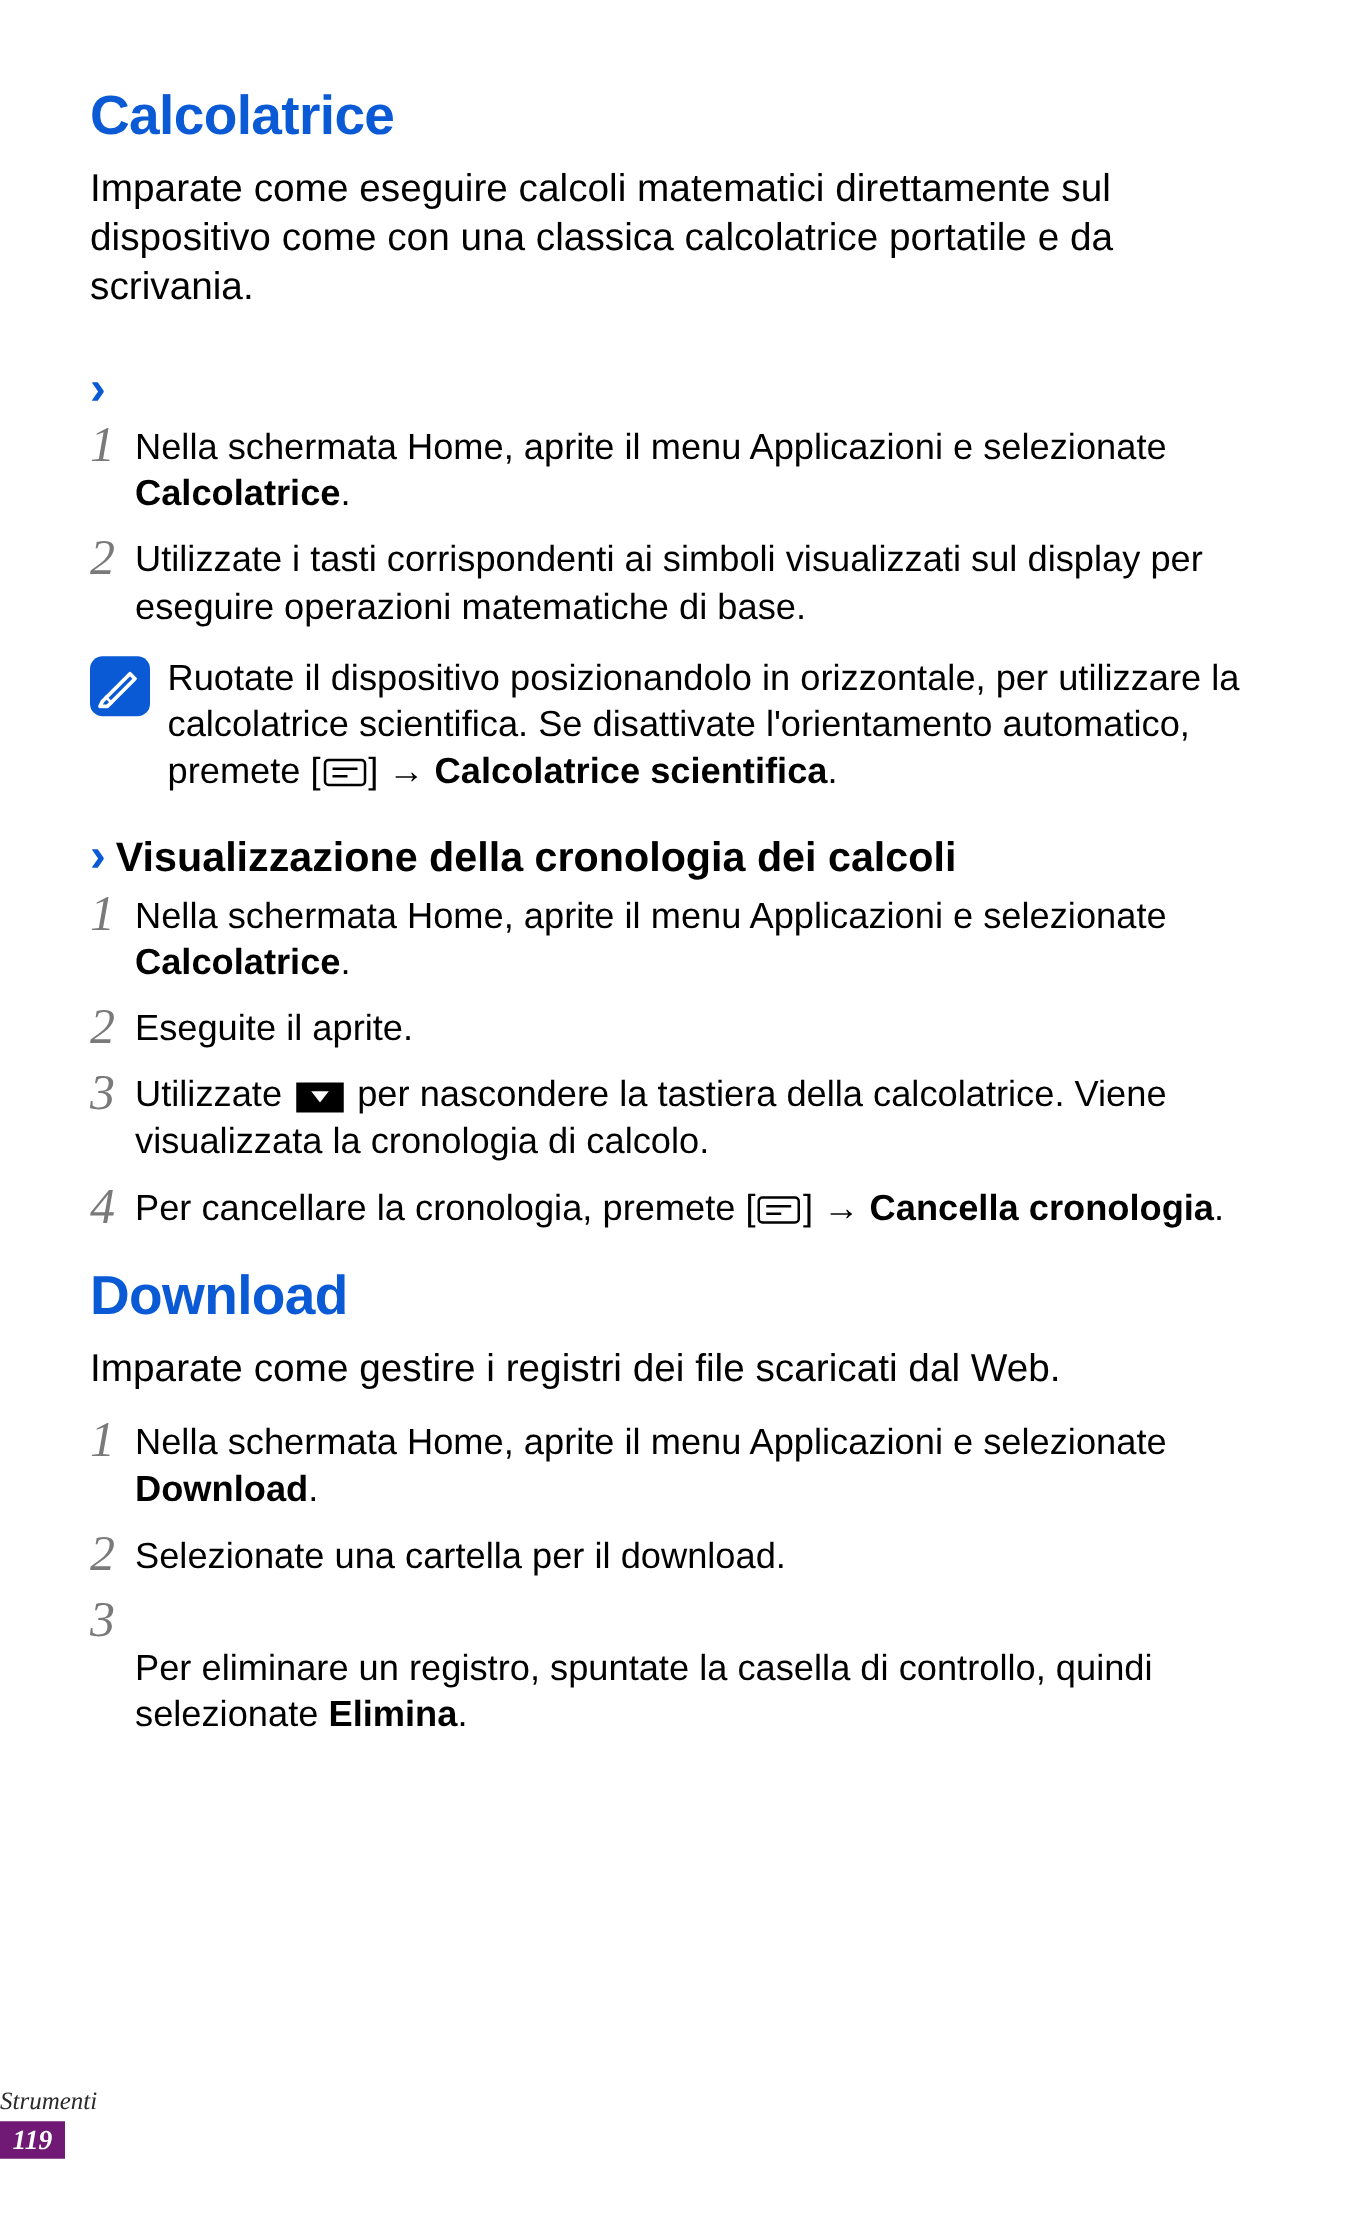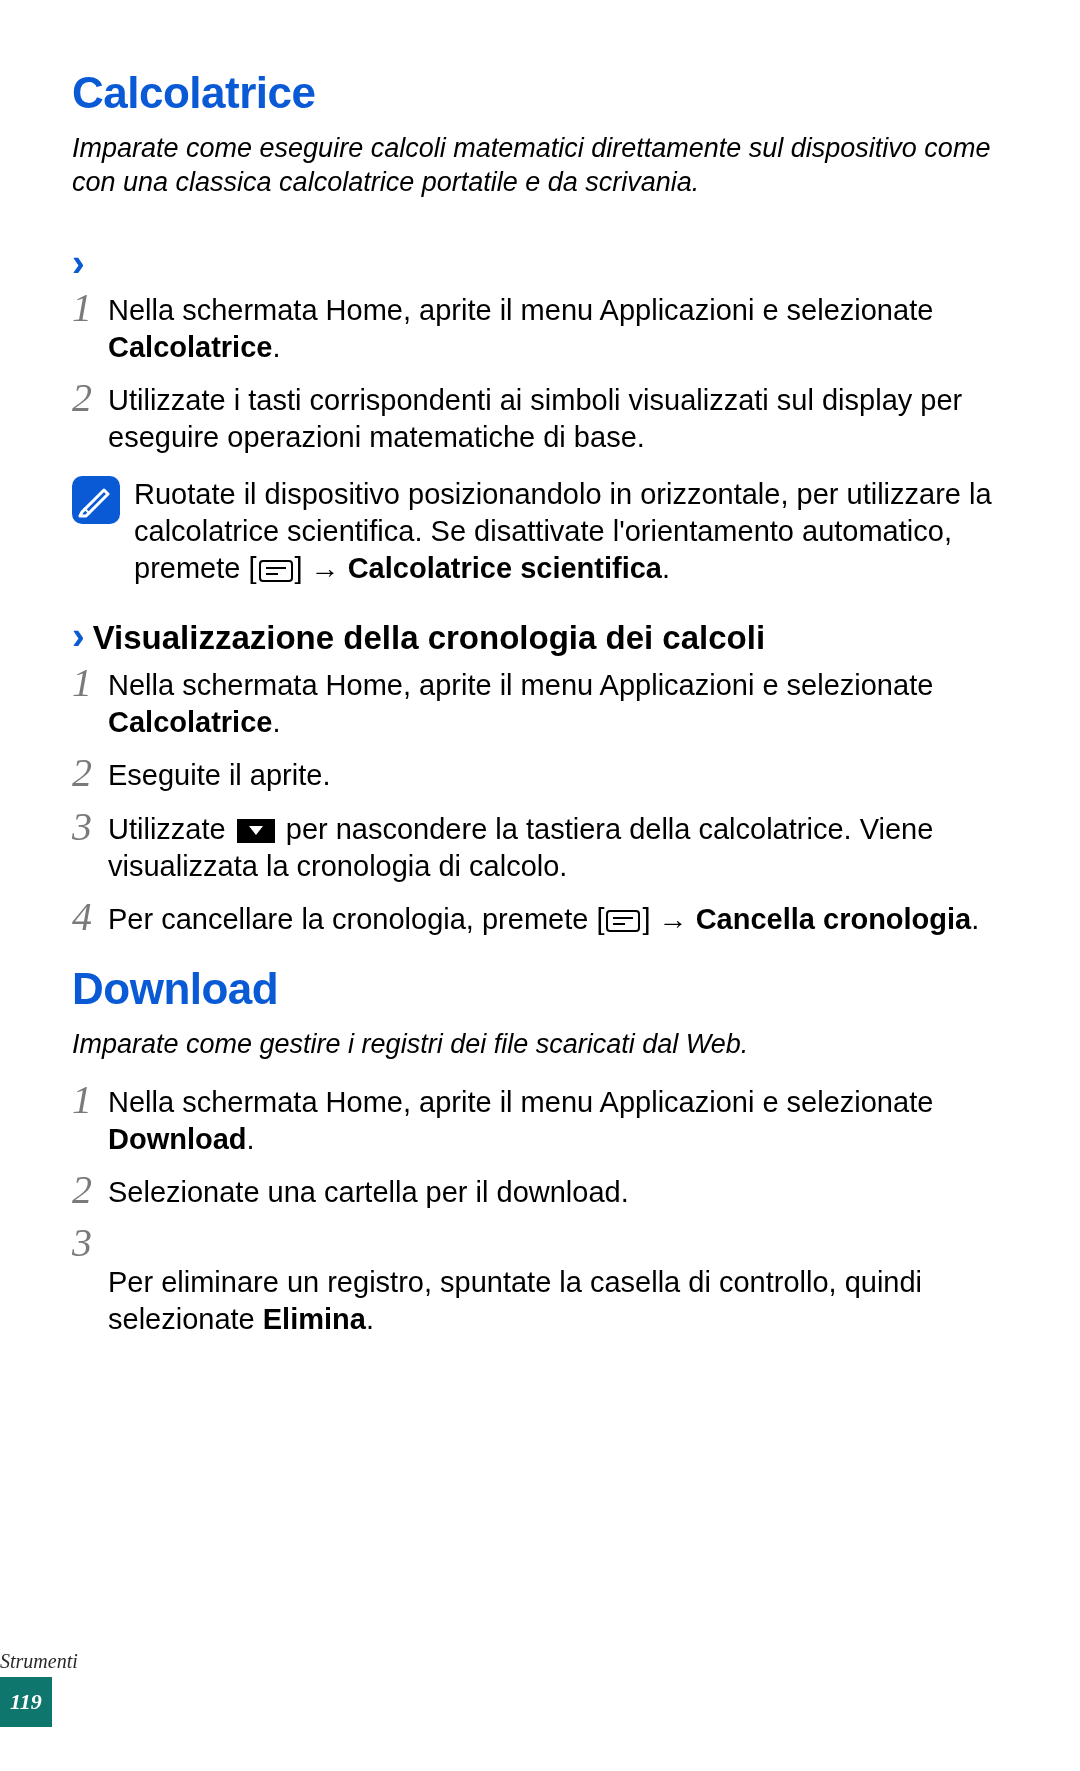--- a/index.html
+++ b/index.html
@@ -13,24 +13,23 @@
     padding: 68px 72px 0 72px;
   }
   .h1 {
     color: #0a5ad6;
     font-size: 44px;
     font-weight: 700;
     margin-bottom: 14px;
     letter-spacing: -0.5px;
   }
   .intro {
-    font-size: 27px;
+    font-size: 31px;
     line-height: 1.25;
     margin-bottom: 44px;
-    font-style: italic;
   }
   .subhead {
     display: flex;
     align-items: baseline;
     margin-bottom: 8px;
     margin-top: 10px;
   }
   .chevron {
     color: #0a5ad6;
     font-size: 38px;
@@ -131,26 +130,26 @@
   }
   .footer-label {
     font-style: italic;
     font-size: 20px;
     font-family: Georgia, serif;
     color: #2a2a2a;
     margin-bottom: 4px;
   }
   .page-badge {
     display: inline-block;
-    background: #0f766e;
+    background: #701a75;
     color: #fff;
     font-size: 22px;
     font-style: italic;
     font-family: Georgia, serif;
-    padding: 12px 10px;
+    padding: 2px 10px;
     font-weight: 600;
   }
 </style>
 </head>
 <body>
 
 <div class="h1">Calcolatrice</div>
 <div class="intro">Imparate come eseguire calcoli matematici direttamente sul dispositivo come con una classica calcolatrice portatile e da scrivania.</div>
 
 <div class="subhead">

